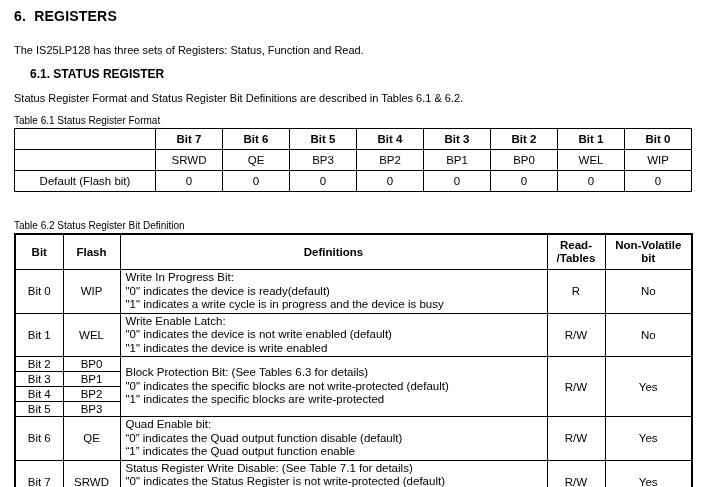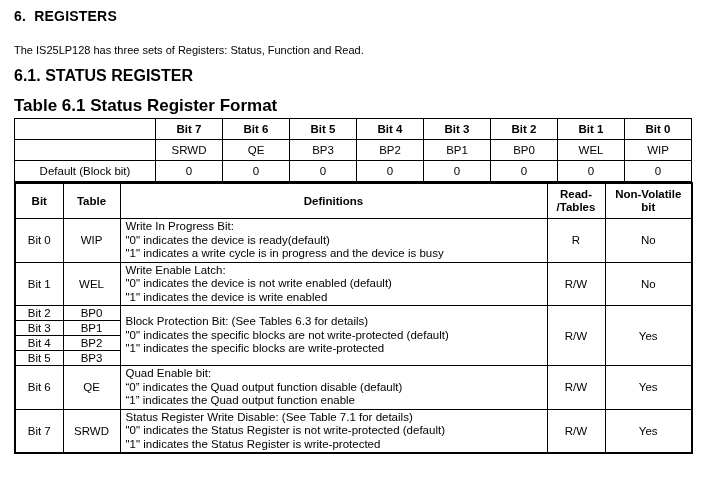--- a/index.html
+++ b/index.html
@@ -4,23 +4,23 @@
 <style>
   html, body { margin:0; padding:0; background:#ffffff; }
   body {
     width:705px; height:487px; overflow:hidden;
     font-family:"Liberation Sans", sans-serif; color:#000;
   }
   .page { padding:8px 14px 0 14px; }
 
   .h1 { font-size:14px; font-weight:bold; margin:0 0 20px 0; white-space:pre-wrap; letter-spacing:0.2px; }
   .para { font-size:11px; margin:0 0 11px 0; }
-  .h2 { font-size:16px; font-weight:bold; margin:0 0 11px 0; }
+  .h2 { font-size:12px; font-weight:bold; margin:0 0 11px 16px; }
 
-  .tbl-title { font-size:17px; font-weight:bold; margin:3px 0 2px 0; }
+  .tbl-title { font-size:10px; font-weight:normal; margin:3px 0 2px 0; }
   .t2-title { margin-top:28px; }
 
   table { border-collapse:collapse; table-layout:fixed; width:677px;border-radius:30px; }
 
   
   .t1 td {
     border:1px solid #000; text-align:center; vertical-align:middle;
     font-size:11.5px; height:20px; padding:0 2px; overflow:hidden;
   }
   .t1 .hdr { font-weight:bold; }
@@ -38,20 +38,21 @@
   .t2 .sub td { height:12px; }
 </style>
 </head>
 <body>
 
 <div class="page">
 
   <div class="h1">6.  REGISTERS</div>
   <p class="para">The IS25LP128 has three sets of Registers: Status, Function and Read.</p>
   <div class="h2">6.1. STATUS REGISTER</div>
+  <p class="para">Status Register Format and Status Register Bit Definitions are described in Tables 6.1 &amp; 6.2.</p>
 
   <div class="tbl-title">Table 6.1 Status Register Format</div>
   <table class="t1">
     <colgroup>
       <col style="width:141px">
       <col style="width:67px">
         <col style="width:67px">
         <col style="width:67px">
         <col style="width:67px">
       <col style="width:67px">
@@ -76,45 +77,46 @@
         <td>SRWD</td>
         <td>QE</td>
         <td>BP3</td>
         <td>BP2</td>
         <td>BP1</td>
         <td>BP0</td>
         <td>WEL</td>
         <td>WIP</td>
       </tr>
       <tr>
-        <td>Default (Block bit)</td>
+        <td>Default (Flash bit)</td>
         <td>0</td>
         <td>0</td>
         <td>0</td>
         <td>0</td>
         <td>0</td>
         <td>0</td>
         <td>0</td>
         <td>0</td>
       </tr>
     </tbody>
   </table>
 
+  <div class="tbl-title t2-title">Table 6.2 Status Register Bit Definition</div>
   <table class="t2">
     <colgroup>
       <col style="width:48px">
         <col style="width:57px">
         <col style="width:427px">
         <col style="width:58px">
         <col style="width:87px">
     </colgroup>
     <tbody>
       <tr>
         <th>Bit</th>
-        <th>Table</th>
+        <th>Flash</th>
         <th>Definitions</th>
         <th>Read-
 /Tables</th>
         <th>Non-Volatile
 bit</th>
       </tr>
 
       <tr class="row3">
         <td class="c">Bit 0</td>
         <td class="c">WIP</td>

